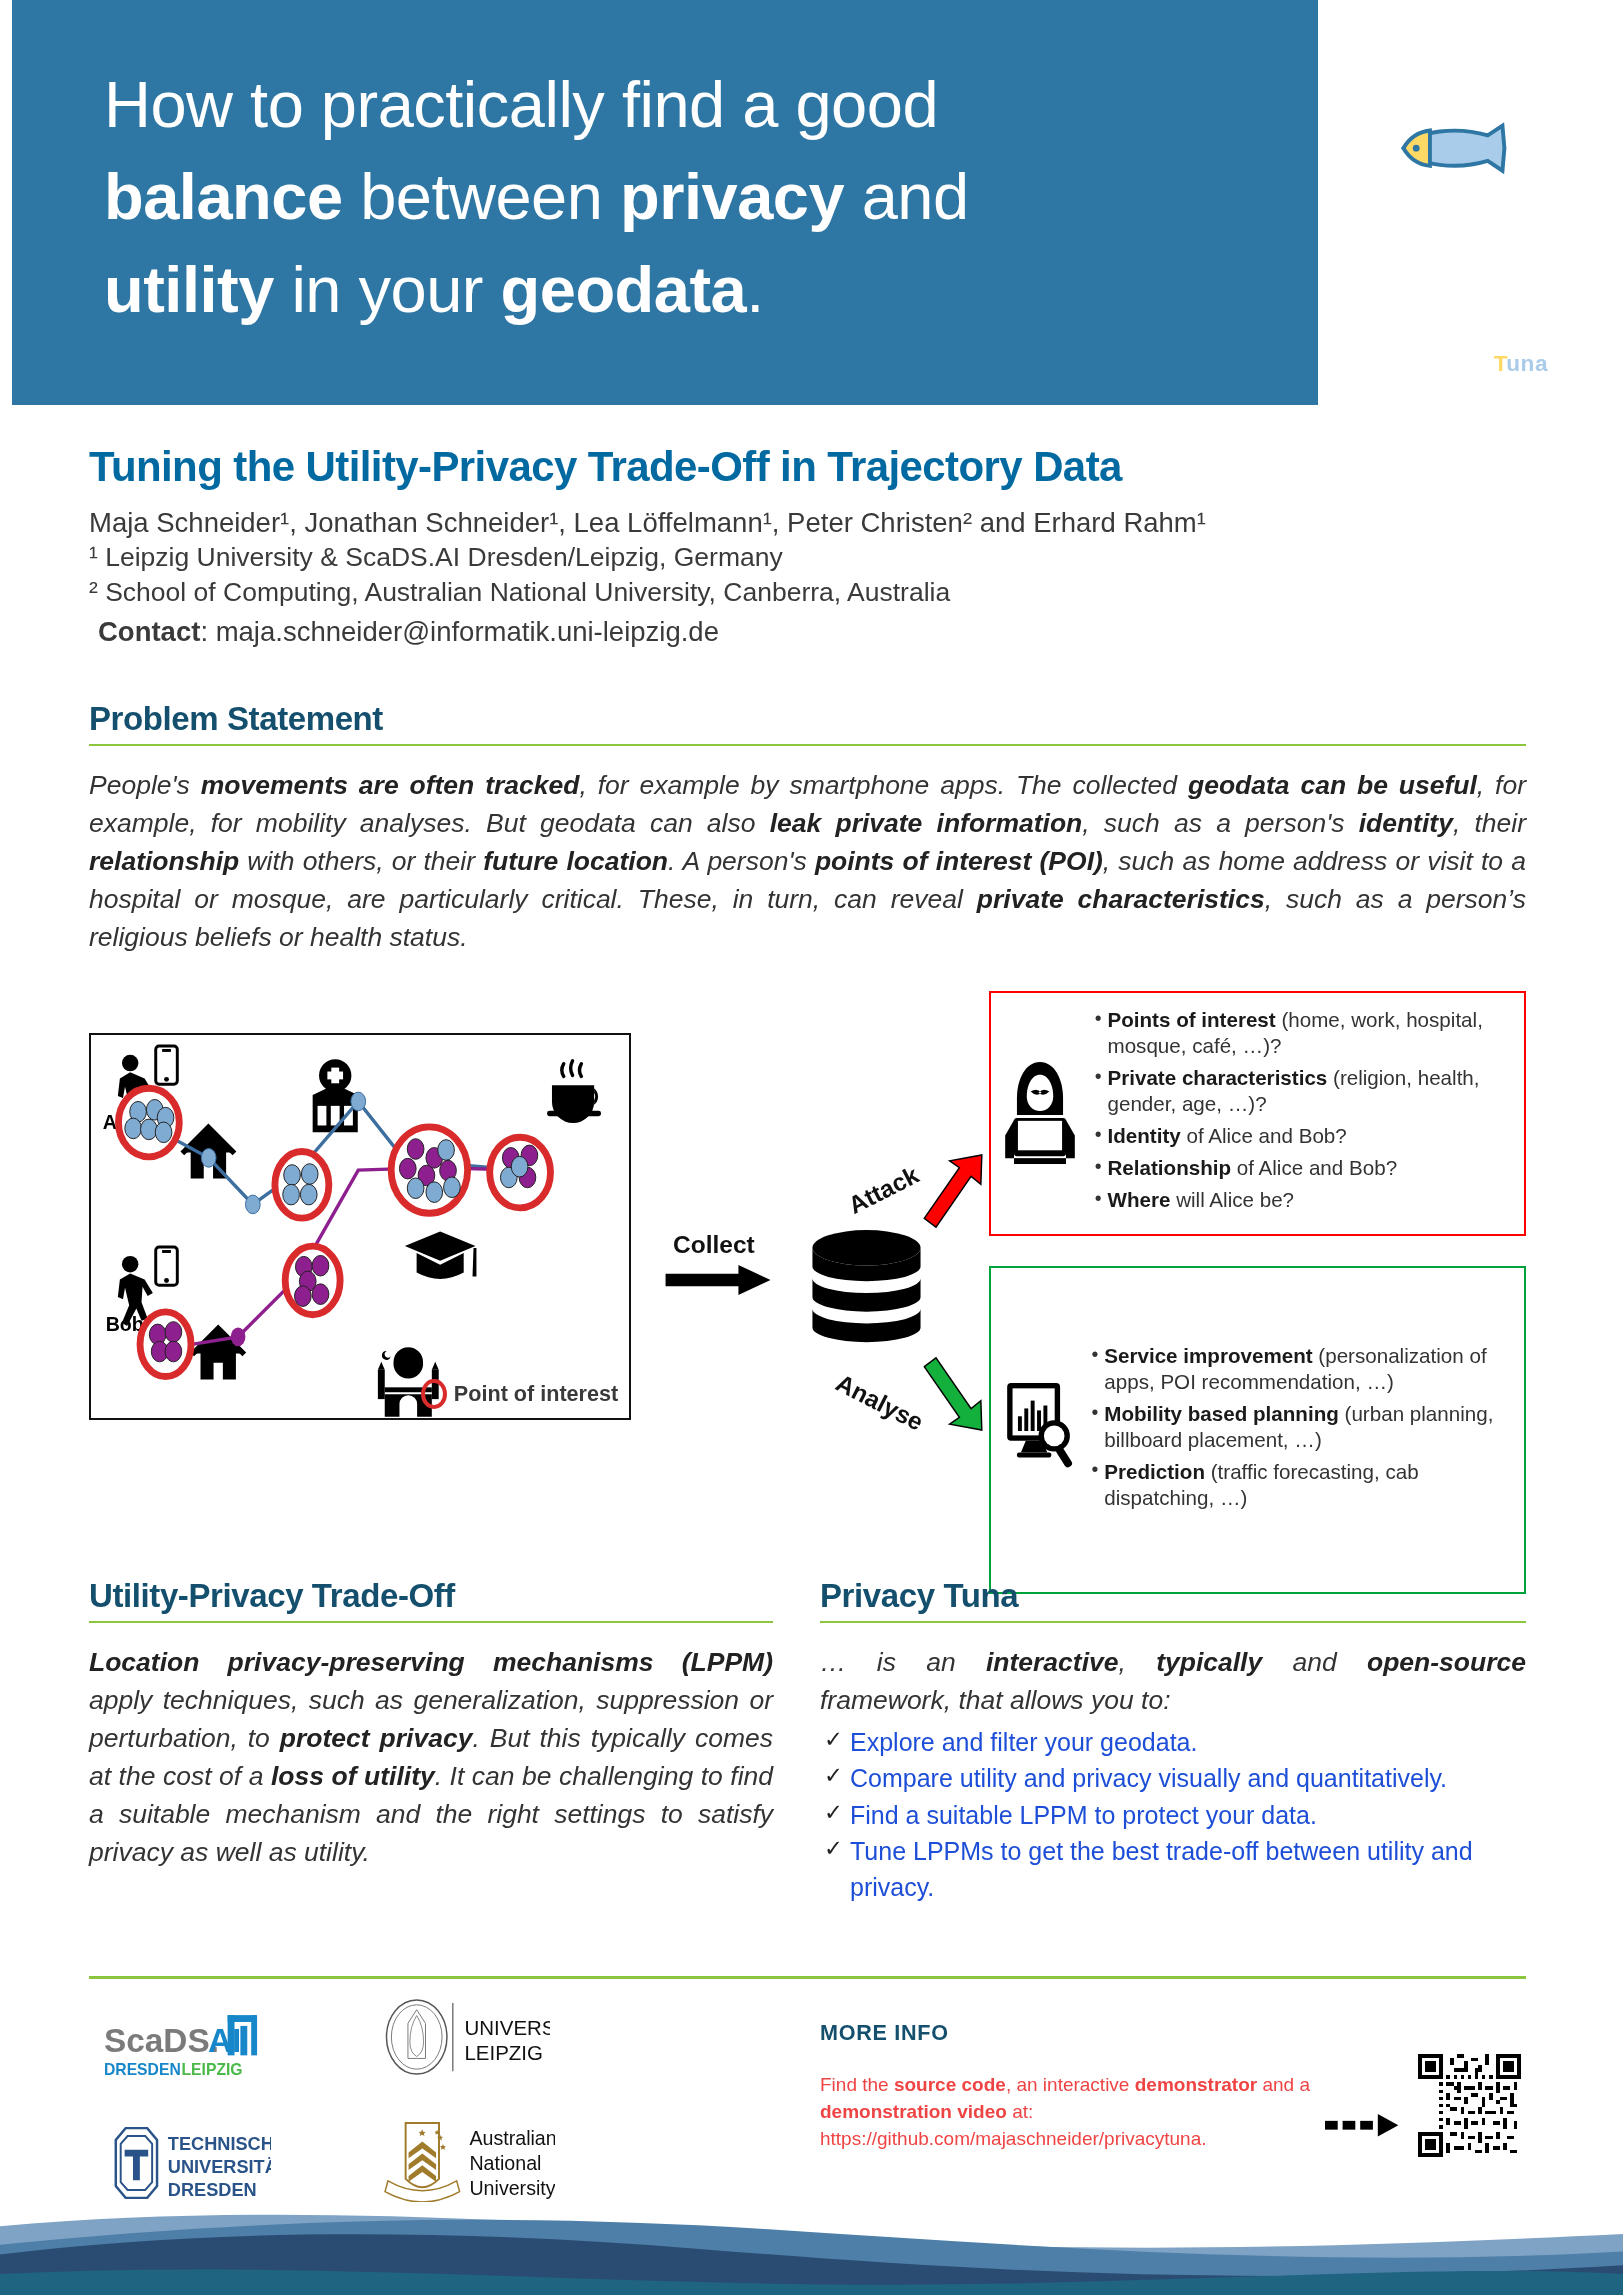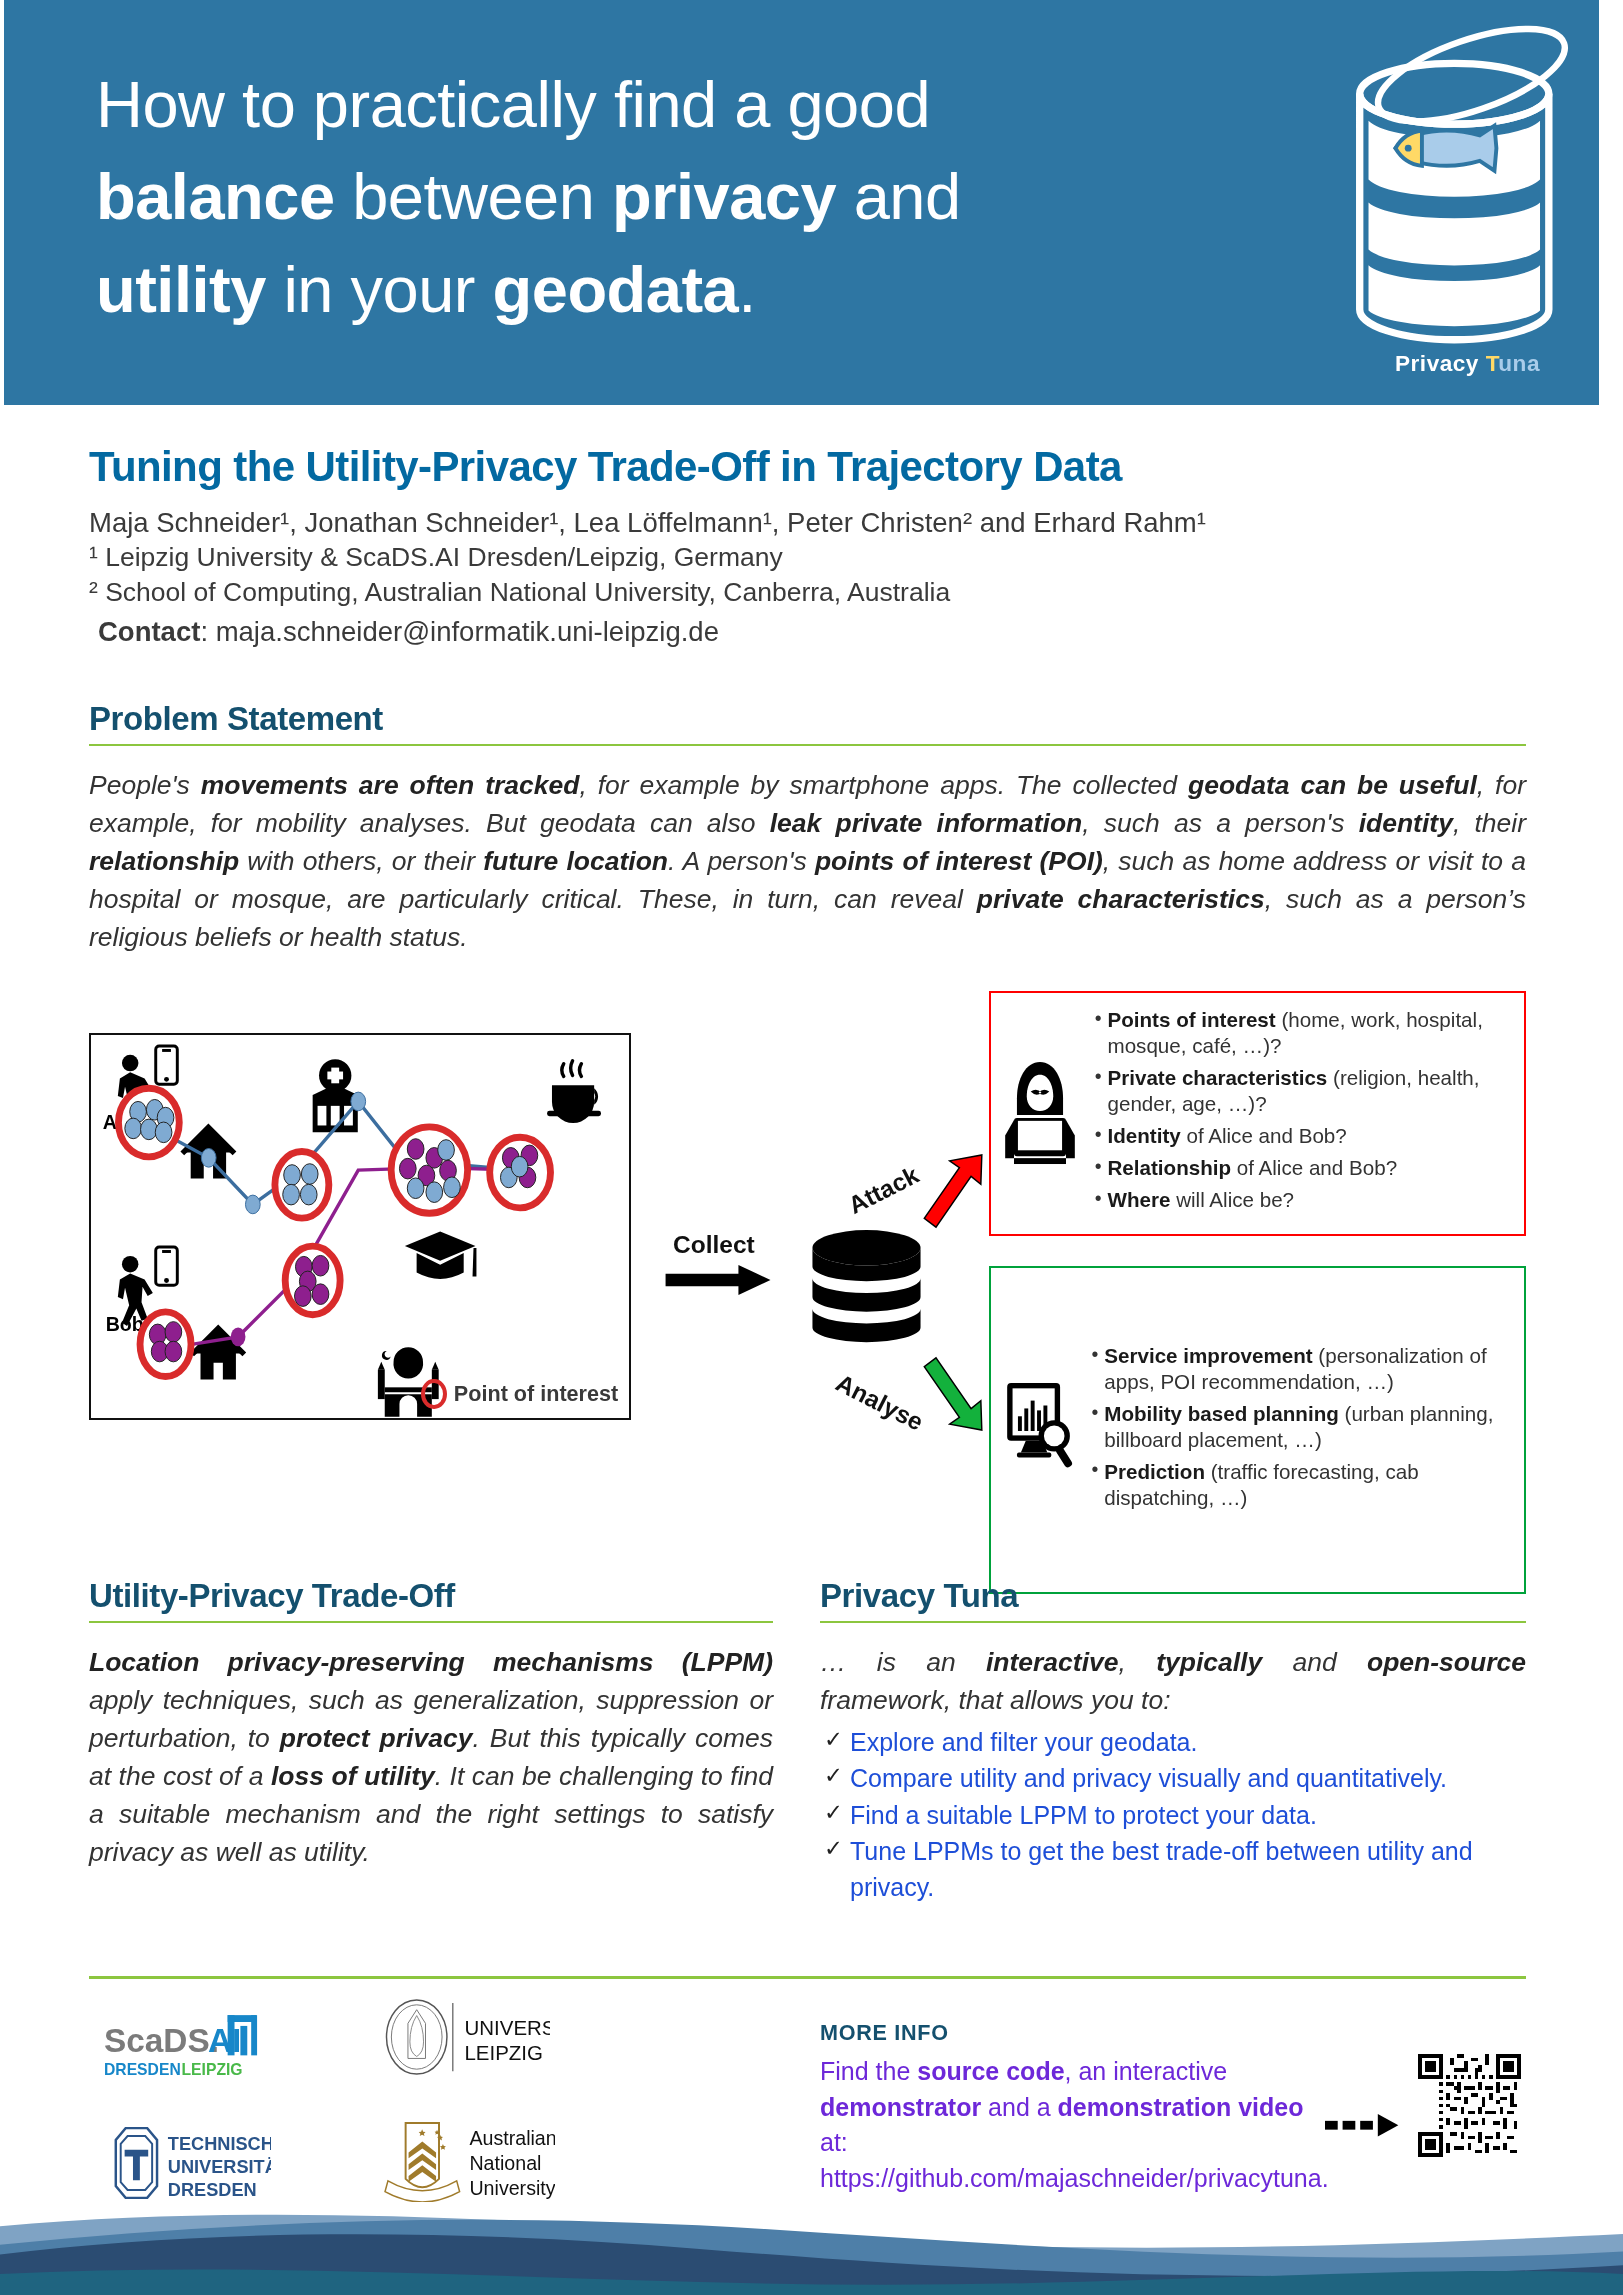--- a/index.html
+++ b/index.html
@@ -5,21 +5,21 @@
   * { box-sizing: border-box; margin:0; padding:0; }
   html, body { background:#ffffff; }
   body {
     width:1623px; height:2295px; position:relative; overflow:hidden;
     font-family:"Liberation Sans", sans-serif;
     color:#333333;
   }
 
   
   .banner {
-    position:absolute; left:4px; top:0; width:1595px; height:405px;
+    position:absolute; left:12px; top:0; width:1306px; height:405px;
     background:#2E76A3;
   }
   .banner-title {
     position:absolute; left:92px; top:59px; width:1187px;
     color:#ffffff; font-size:65px; line-height:1.42; font-weight:400;
     letter-spacing:-0.5px;
   }
   .banner-title b { font-weight:700; }
 
   
@@ -142,21 +142,21 @@
   
   .foot-rule {
     position:absolute; left:89px; top:1976px; width:1437px; height:2.5px;
     background:#8CC63F;
   }
   #logos { position:absolute; left:89px; top:2003px; width:687px; height:211px; }
   .logo-cell { position:absolute; }
 
   #moreinfo { position:absolute; left:820px; top:2020px; width:706px; }
   .mi-head { color:#14506E; font-size:21.6px; font-weight:700; letter-spacing:0.7px; }
-  .mi-body { margin-top:8px; font-size:25px; line-height:1.42; color:#6d28d9; width:490px; }
+  .mi-body { margin-top:26px; font-size:19px; line-height:1.42; color:#ef4444; width:490px; }
   .mi-body b { font-weight:700; }
   .mi-arrow { position:absolute; left:505px; top:93px; }
   .qr { position:absolute; left:598px; top:34px; }
 
   
   #wave { position:absolute; left:0; top:2192px; width:1623px; height:103px; }
 
   svg { display:block; }
 </style>
 </head>

